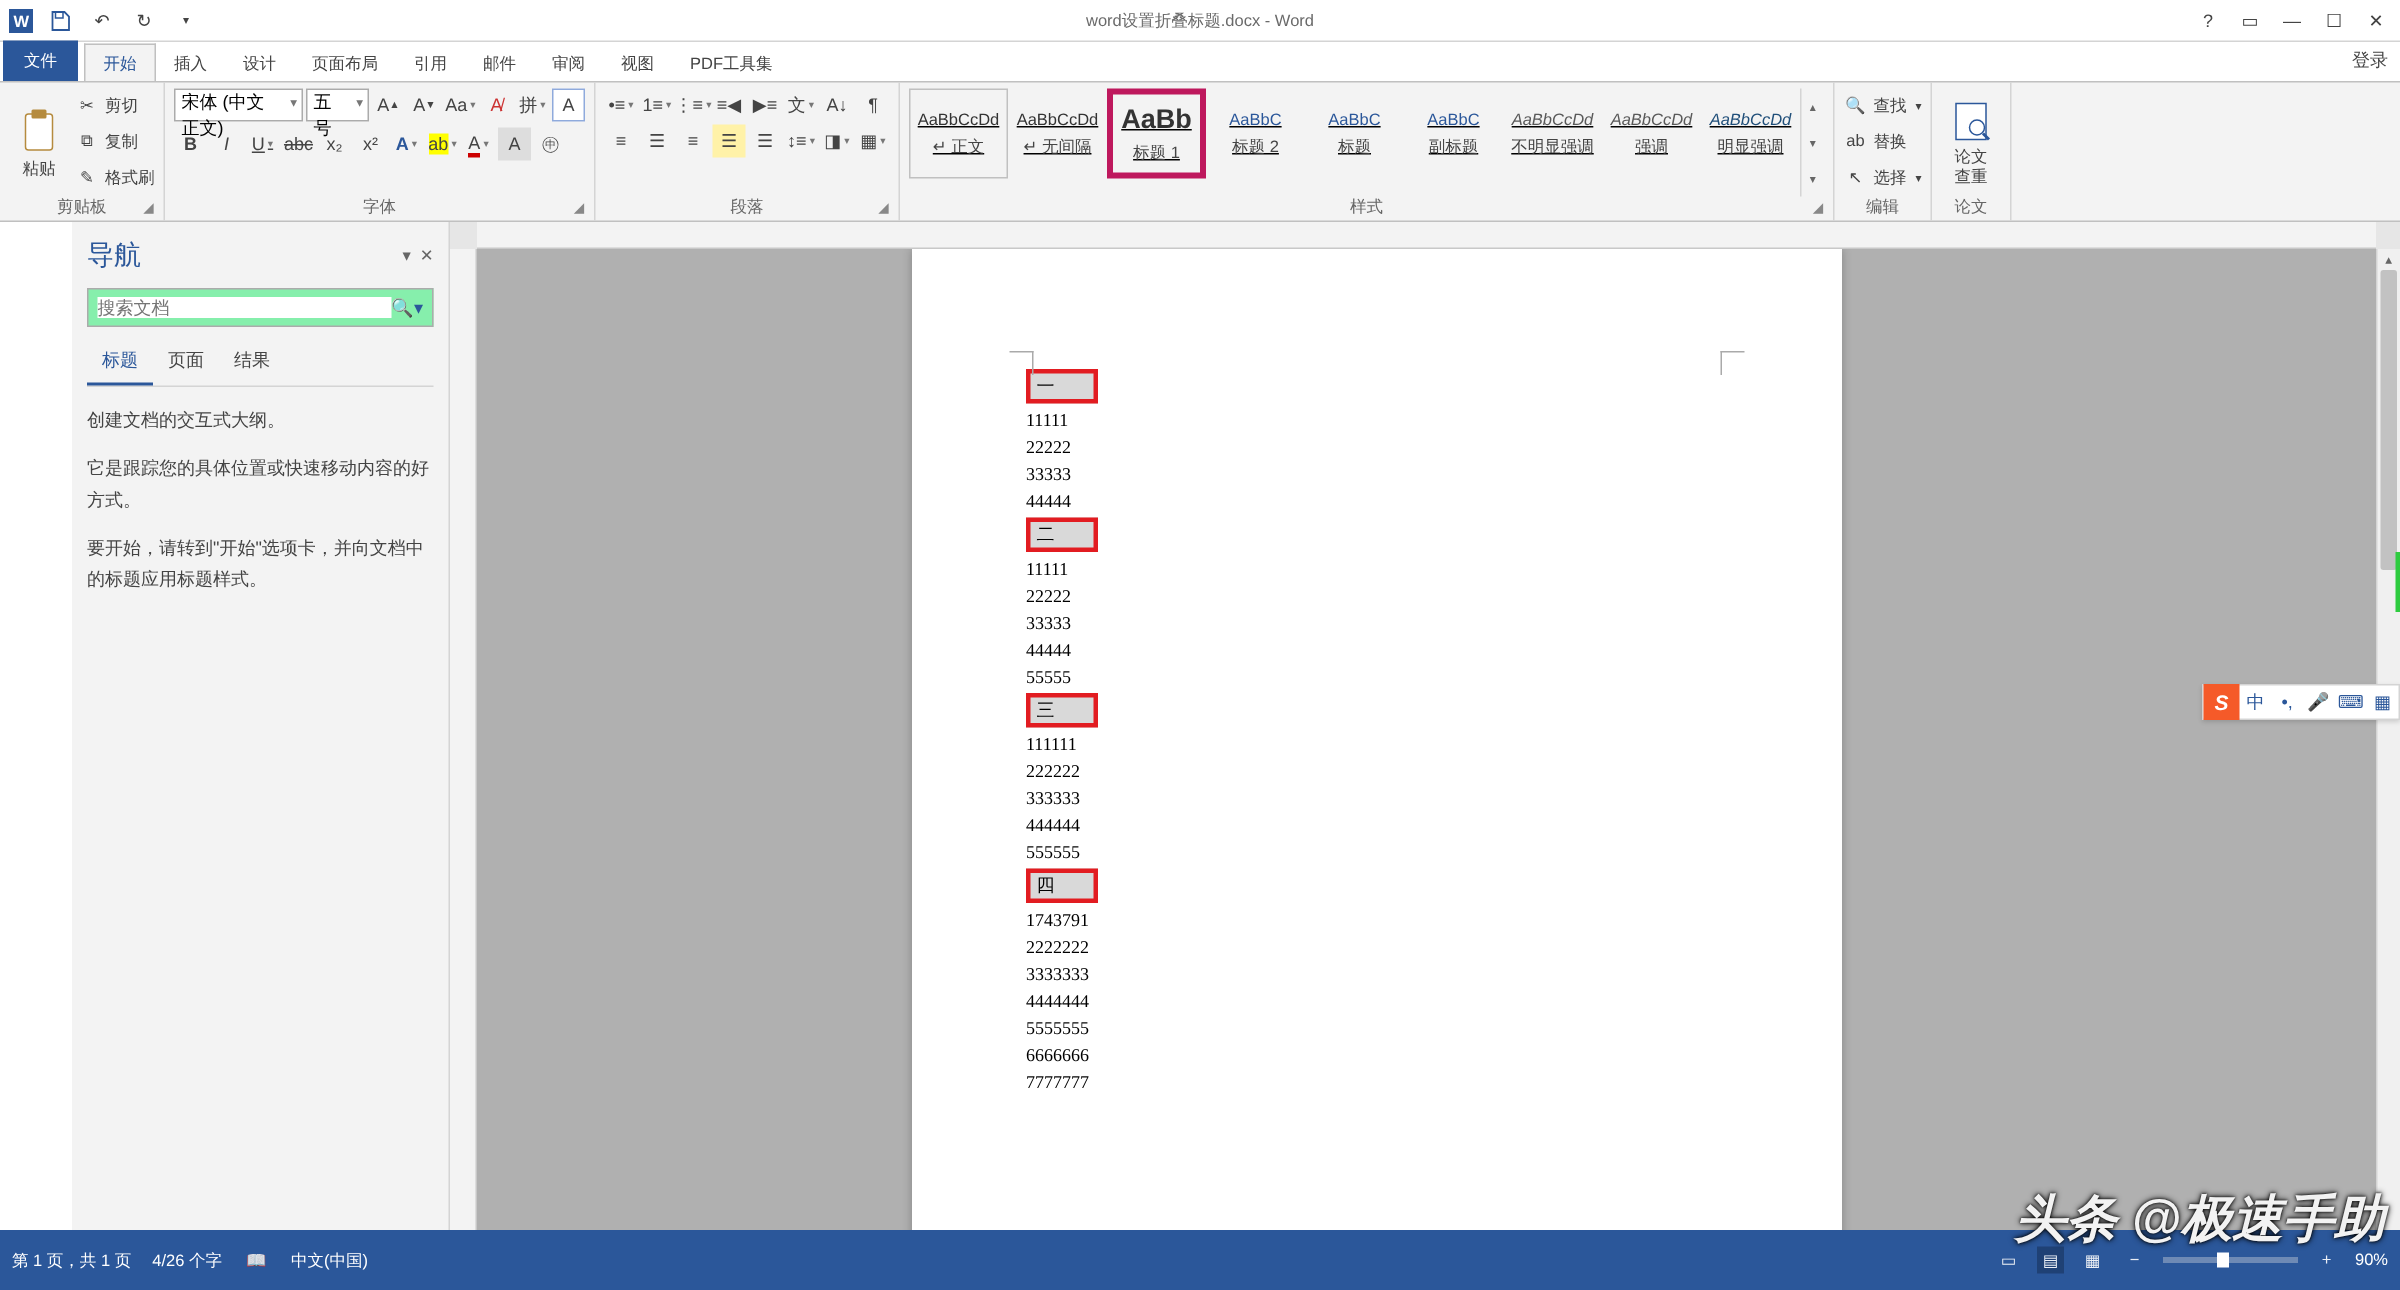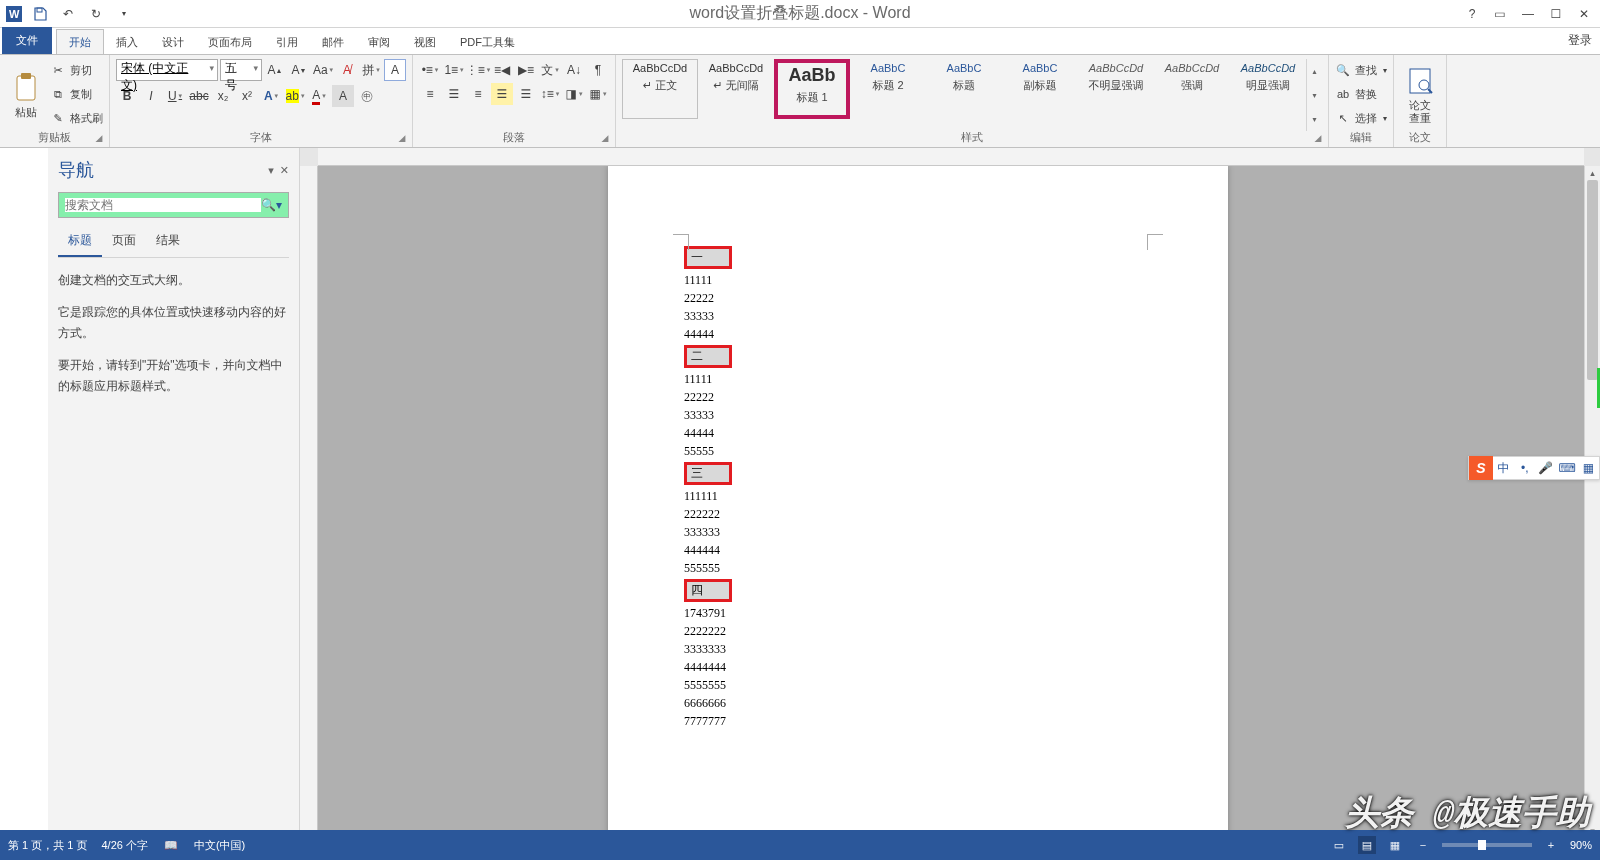--- a/index.html
+++ b/index.html
@@ -3,21 +3,21 @@
 <meta charset="utf-8">
 <style>
   * { box-sizing: border-box; margin: 0; padding: 0; font-family: "Microsoft YaHei", "Segoe UI", sans-serif; }
   body { width: 1600px; height: 860px; background: #fff; overflow: hidden; font-size: 12px; position: relative; }
 
   
   .titlebar { height: 28px; background: #fff; border-bottom: 1px solid #d4d4d4; display: flex; align-items: center; position: relative; }
   .tb-left { display: flex; align-items: center; gap: 4px; padding-left: 4px; }
   .tb-icon { width: 20px; height: 20px; display: flex; align-items: center; justify-content: center; color: #2b579a; }
   .tb-btn { width: 24px; height: 24px; display: flex; align-items: center; justify-content: center; color: #444; }
-  .tb-title { position: absolute; left: 50%; transform: translateX(-50%); font-size: 16px; color: #6a6a6a; }
+  .tb-title { position: absolute; left: 50%; transform: translateX(-50%); font-size: 11px; color: #6a6a6a; }
   .tb-right { position: absolute; right: 4px; display: flex; gap: 4px; }
 
   
   .tabs { height: 26px; background: #fff; display: flex; align-items: flex-end; padding-left: 2px; position: relative; }
   .tab { padding: 5px 12px 4px; font-size: 11px; color: #444; cursor: pointer; }
   .tab.file { background: #2b579a; color: #fff; padding: 6px 14px; margin-right: 4px; }
   .tab.active { background: #f3f3f3; border: 1px solid #c0c0c0; border-bottom: none; color: #2b579a; }
   .login { position: absolute; right: 8px; top: 4px; font-size: 12px; color: #444; }
 
   
@@ -27,39 +27,39 @@
   .group-expand { position: absolute; bottom: 3px; right: 4px; width: 12px; height: 12px; font-size: 9px; color: #888; display: flex; align-items: center; justify-content: center; }
 
   .big-btn { width: 40px; display: flex; flex-direction: column; align-items: center; justify-content: center; font-size: 11px; color: #444; }
   .big-btn-icon { width: 32px; height: 32px; margin-bottom: 2px; }
 
   .mini-row { display: flex; align-items: center; gap: 4px; height: 22px; font-size: 11px; color: #444; }
   .mini-icon { width: 16px; height: 16px; display: inline-flex; align-items: center; justify-content: center; }
 
   .font-top { display: flex; align-items: center; gap: 2px; margin-bottom: 4px; }
   .font-select { border: 1px solid #ababab; background: #fff; height: 22px; padding: 0 16px 0 4px; font-size: 12px; position: relative; }
-  .font-name { width: 102px; text-decoration: underline; }
+  .font-name { width: 86px; }
   .font-size { width: 42px; }
   .font-select::after { content: "▾"; position: absolute; right: 3px; top: 3px; font-size: 9px; color: #777; }
   .rb-btn { width: 22px; height: 22px; display: inline-flex; align-items: center; justify-content: center; color: #444; font-size: 12px; }
   .rb-btn.box { border: 1px solid #8faadc; background: #fff; }
   .rb-btn sup { font-size: 7px; }
   .rb-btn.dd::after { content: "▾"; font-size: 7px; margin-left: 2px; color: #777; }
 
   .font-bottom { display: flex; align-items: center; gap: 2px; }
   .underline { text-decoration: underline; }
   .strike { text-decoration: line-through; }
 
   .para-rows { display: flex; flex-direction: column; gap: 2px; }
   .para-row { display: flex; gap: 2px; }
   .hl { background: #fff2a8; }
 
   
   .styles-gallery { display: flex; gap: 0; }
-  .style-item { width: 76px; height: 60px; border: 1px solid transparent; display: flex; flex-direction: column; align-items: center; padding: 2px; cursor: pointer; }
+  .style-item { width: 66px; height: 60px; border: 1px solid transparent; display: flex; flex-direction: column; align-items: center; justify-content: center; padding: 2px; cursor: pointer; text-decoration: underline; }
   .style-item.selected { border: 4px solid #be185d; }
   .style-item.box1 { border: 1px solid #c0c0c0; }
   .style-preview { font-size: 11px; margin-bottom: 4px; color: #333; }
   .style-preview.big { font-size: 18px; font-weight: bold; }
   .style-preview.blue { color: #2b579a; }
   .style-preview.italic { font-style: italic; color: #595959; }
   .style-preview.italic2 { font-style: italic; color: #1f4e79; }
   .style-name { font-size: 11px; color: #444; }
   .gallery-more { width: 16px; border-left: 1px solid #d4d4d4; display: flex; flex-direction: column; }
   .gallery-more div { flex: 1; display: flex; align-items: center; justify-content: center; font-size: 8px; color: #666; }
@@ -95,29 +95,29 @@
   .margin-mark.tr { right: 65px; top: 68px; border-right: 1px solid #aaa; border-bottom: 1px solid #aaa; transform: rotate(180deg);}
 
   .vscroll { position: absolute; right: 0; top: 18px; bottom: 0; width: 16px; background: #f0f0f0; border-left: 1px solid #d4d4d4; }
   .vscroll-thumb { position: absolute; left: 2px; right: 2px; top: 14px; height: 200px; background: #c2c2c2; border-radius: 2px; }
   .vscroll-arr { position: absolute; left: 0; right: 0; height: 14px; display: flex; align-items: center; justify-content: center; font-size: 9px; color: #666; }
   .vscroll-arr.up { top: 0; }
   .vscroll-arr.dn { bottom: 0; }
   .green-mark { position: absolute; right: -3px; top: 220px; width: 6px; height: 40px; background: #2ecc40; }
 
   
-  .statusbar { position: absolute; left: 0; right: 0; bottom: 0; height: 30px; background: #2b579a; color: #fff; display: flex; align-items: center; font-size: 11px; padding: 0 8px; }
+  .statusbar { position: absolute; left: 0; right: 0; bottom: 0; height: 40px; background: #2b579a; color: #fff; display: flex; align-items: center; font-size: 11px; padding: 0 8px; }
   .sb-left { display: flex; gap: 14px; align-items: center; }
   .sb-right { margin-left: auto; display: flex; align-items: center; gap: 10px; }
   .sb-icon { width: 18px; height: 18px; display: inline-flex; align-items: center; justify-content: center; opacity: .9; }
   .zoom-track { width: 90px; height: 4px; background: #6e8ab5; position: relative; }
   .zoom-thumb { position: absolute; left: 40%; top: -3px; width: 8px; height: 10px; background: #fff; }
 
   
-  .watermark { position: absolute; right: 10px; bottom: 24px; font-size: 34px; font-weight: bold; color: rgba(255,255,255,.95); text-shadow: 0 0 4px #000, 0 0 2px #000; font-style: italic; pointer-events: none; font-family: Liberation Mono, monospace; }
+  .watermark { position: absolute; right: 10px; bottom: 24px; font-size: 34px; font-weight: bold; color: rgba(255,255,255,.95); text-shadow: 0 0 4px #000, 0 0 2px #000; font-style: italic; pointer-events: none; }
 
   
   .ime-bar { position: absolute; right: 0; top: 456px; width: 132px; height: 24px; background: #fff; border: 1px solid #d4d4d4; display: flex; align-items: center; box-shadow: 0 1px 3px rgba(0,0,0,.15); }
   .ime-logo { width: 24px; height: 24px; background: #f55a29; color: #fff; font-weight: bold; display: flex; align-items: center; justify-content: center; font-size: 14px; font-style: italic; }
   .ime-btn { flex: 1; display: flex; align-items: center; justify-content: center; font-size: 12px; color: #2b579a; }
 </style>
 </head>
 <body>
 
 <div class="titlebar">

